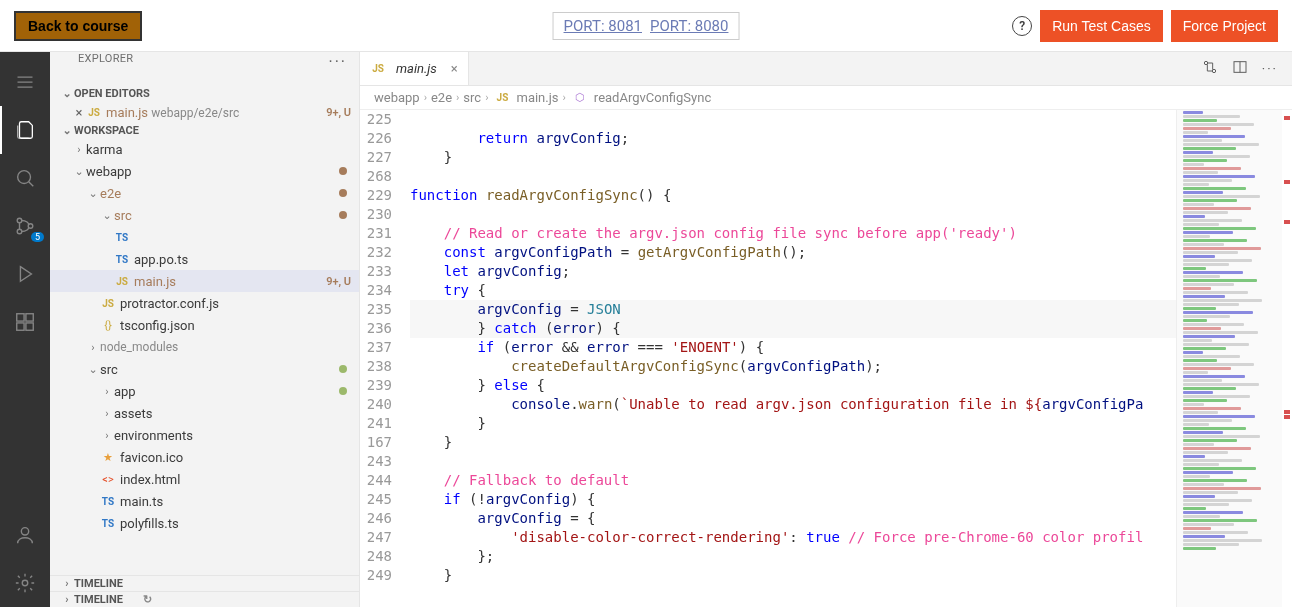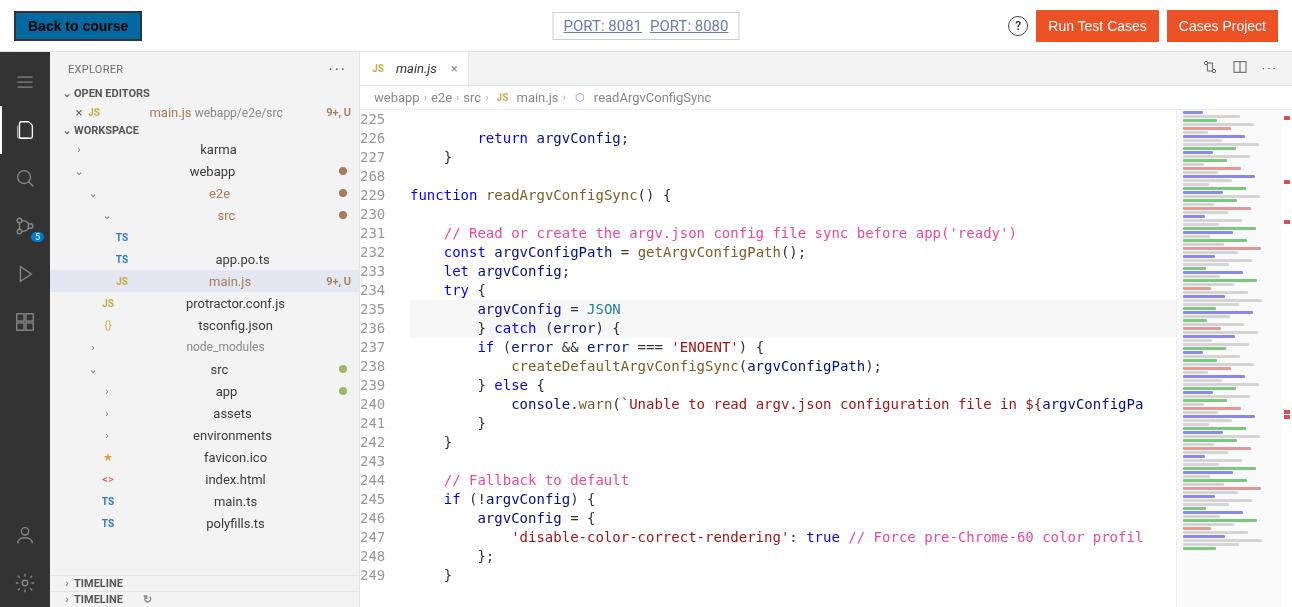--- a/index.html
+++ b/index.html
@@ -15,21 +15,21 @@
 .topbar {
   height: 52px;
   display: flex;
   align-items: center;
   padding: 0 14px;
   border-bottom: 1px solid #e5e5e5;
   position: relative;
 }
 .back-btn {
   border: 2px solid #333;
-  background: #0369a1;
+  background: #a16207;
   padding: 5px 12px;
   font-size: 14px;
   font-weight: 600;
   cursor: pointer;
 }
 .center-links {
   position: absolute;
   left: 50%;
   transform: translateX(-50%);
   display: flex;
@@ -114,22 +114,22 @@
   background: #f3f3f3;
   border-right: 1px solid #e5e5e5;
   display: flex;
   flex-direction: column;
   font-size: 13px;
   color: #616161;
 }
 .sidebar-title {
   height: 34px;
   display: flex;
-  align-items: center;
-  padding: 0 12px 0 18px;
+  align-items: flex-start;
+  padding: 0 12px 0 28px;
   font-size: 11px;
   letter-spacing: 0.3px;
   color: #6f6f6f;
   text-transform: uppercase;
 }
 .sidebar-title .dots { margin-left: auto; font-size: 16px; color: #616161; cursor: pointer; letter-spacing: 2px;}
 .section-hdr {
   display: flex;
   align-items: center;
   padding: 1px 0 1px 4px;
@@ -151,21 +151,21 @@
 .indent1 { padding-left: 22px; }
 .indent2 { padding-left: 36px; }
 .indent3 { padding-left: 50px; }
 .indent4 { padding-left: 64px; }
 .ficon { width: 16px; display: inline-flex; justify-content: center; margin-right: 4px; font-size: 11px; }
 .ficon.js { color: #cbab41; font-weight: 700; font-size: 10px; }
 .ficon.ts { color: #3178c6; font-weight: 700; font-size: 10px; }
 .ficon.star { color: #e89f3c; }
 .ficon.brack { color: #cbab41; }
 .ficon.html { color: #e44d26; }
-.name { flex: 1; color: #3b3b3b; white-space: nowrap; overflow: hidden; text-overflow: ellipsis; text-align: center;}
+.name { flex: 1; color: #3b3b3b; white-space: nowrap; overflow: hidden; text-overflow: ellipsis;}
 .name.u { color: #a67c5b; }
 .dim { color: #888; font-size: 12px; }
 .status-right { color: #a67c5b; font-size: 11px; font-weight: 600; margin-left: auto;}
 .dot { width: 8px; height: 8px; border-radius: 50%; margin-left: auto; margin-right: 4px;}
 .dot.orange { background: #a67c5b; }
 .dot.green { background: #9cb96b; }
 .close-x { width: 14px; text-align: center; color: #616161; cursor: pointer; font-size: 13px;}
 .outline-sect { border-top: 1px solid #e5e5e5; }
 .editor-area {
   flex: 1;
@@ -211,21 +211,21 @@
   flex: 1;
   display: flex;
   font-family: "Menlo", "Consolas", monospace;
   font-size: 14px;
   line-height: 19px;
   overflow: hidden;
   position: relative;
 }
 .gutter {
   width: 50px;
-  text-align: left;
+  text-align: right;
   padding-right: 18px;
   color: #999;
   user-select: none;
   padding-top: 0px;
 }
 .gutter div { height: 19px; }
 .code {
   white-space: pre;
   color: #333;
   flex: 1;
@@ -262,21 +262,21 @@
 
 <div class="topbar">
   <button class="back-btn">Back to course</button>
   <div class="center-links">
     <a>PORT: 8081</a>
     <a>PORT: 8080</a>
   </div>
   <div class="right-btns">
     <div class="help-icon">?</div>
     <button class="orange-btn">Run Test Cases</button>
-    <button class="orange-btn">Cases Project</button>
+    <button class="orange-btn">Force Project</button>
   </div>
 </div>
 
 <div class="ide">
 
   <div class="activity-bar">
     <div class="tab-icon">
       <svg width="20" height="20" viewBox="0 0 24 24" fill="none" stroke="currentColor" stroke-width="1.5">
           <path d="M3 6h18M3 12h18M3 18h18"></path>
         </svg>
@@ -484,21 +484,21 @@
           <div>232</div>
           <div>233</div>
           <div>234</div>
           <div>235</div>
           <div>236</div>
           <div>237</div>
           <div>238</div>
           <div>239</div>
           <div>240</div>
           <div>241</div>
-          <div>242</div>
+          <div>167</div>
           <div>243</div>
           <div>244</div>
           <div>245</div>
           <div>246</div>
           <div>247</div>
           <div>248</div>
           <div>249</div>
         </div>
       <div class="code" id="code"><div class="code-line">        </div><div class="code-line">        <span class="tok-kw">return</span> <span class="tok-var">argvConfig</span>;</div><div class="code-line">    }</div><div class="code-line"></div><div class="code-line"><span class="tok-kw">function</span> <span class="tok-fn">readArgvConfigSync</span>() {</div><div class="code-line"></div><div class="code-line">    <span class="tok-comm">// Read or create the argv.json config file sync before app('ready')</span></div><div class="code-line">    <span class="tok-kw">const</span> <span class="tok-var">argvConfigPath</span> = <span class="tok-fn">getArgvConfigPath</span>();</div><div class="code-line">    <span class="tok-kw">let</span> <span class="tok-var">argvConfig</span>;</div><div class="code-line">    <span class="tok-kw">try</span> {</div><div class="code-line hl">        <span class="tok-var">argvConfig</span> = <span class="tok-type">JSON</span></div><div class="code-line hl">        } <span class="tok-kw">catch</span> (<span class="tok-var">error</span>) {</div><div class="code-line">        <span class="tok-kw">if</span> (<span class="tok-var">error</span> &amp;&amp; <span class="tok-var">error</span> === <span class="tok-str">'ENOENT'</span>) {</div><div class="code-line">            <span class="tok-fn">createDefaultArgvConfigSync</span>(<span class="tok-var">argvConfigPath</span>);</div><div class="code-line">        } <span class="tok-kw">else</span> {</div><div class="code-line">            <span class="tok-var">console</span>.<span class="tok-fn">warn</span>(<span class="tok-str">`Unable to read argv.json configuration file in ${</span><span class="tok-var">argvConfigPa</span></div><div class="code-line">        }</div><div class="code-line">    }</div><div class="code-line"></div><div class="code-line">    <span class="tok-comm">// Fallback to default</span></div><div class="code-line">    <span class="tok-kw">if</span> (!<span class="tok-var">argvConfig</span>) {</div><div class="code-line">        <span class="tok-var">argvConfig</span> = {</div><div class="code-line">            <span class="tok-str">'disable-color-correct-rendering'</span>: <span class="tok-kw">true</span> <span class="tok-comm">// Force pre-Chrome-60 color profil</span></div><div class="code-line">        };</div><div class="code-line">    }</div></div>
       <div class="minimap" id="minimap">

